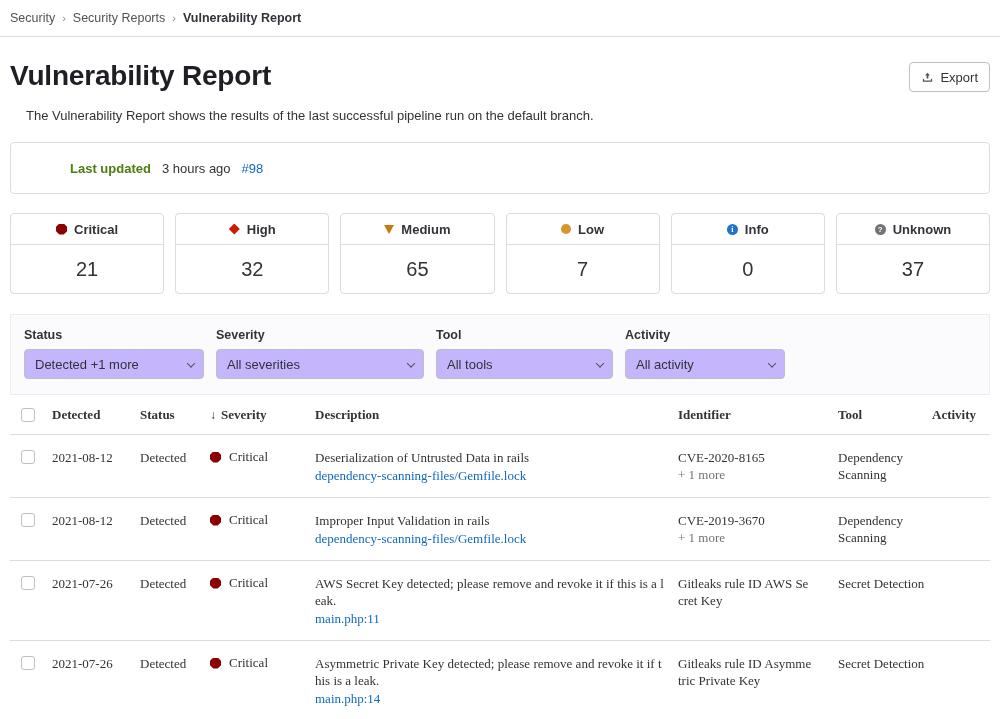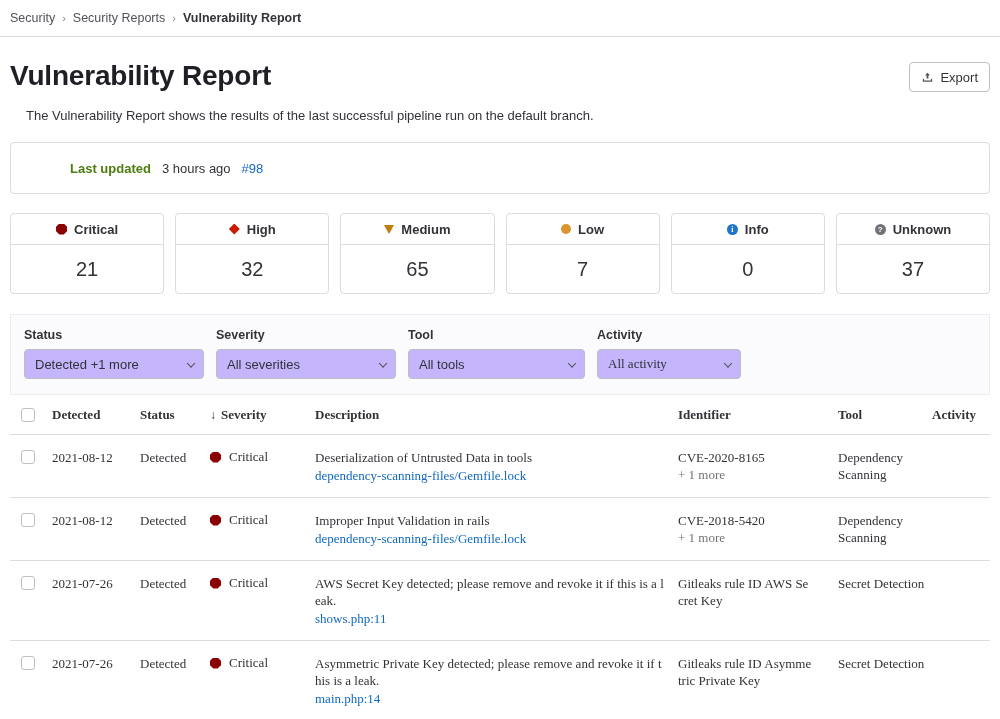--- a/index.html
+++ b/index.html
@@ -186,23 +186,23 @@
   .filter-select .chev {
     position: absolute;
     right: 9px;
     top: 50%;
     transform: translateY(-60%) rotate(45deg);
     width: 6px; height: 6px;
     border-right: 1.4px solid #535158;
     border-bottom: 1.4px solid #535158;
   }
   .fw-status { width: 180px; }
-  .fw-severity { width: 180px; }
+  .fw-severity { width: 208px; }
   .fw-tool { width: 177px; }
-  .fw-activity { width: 144px; font-family: Liberation Serif, serif; }
+  .fw-activity { width: 160px; }
 
   
   .vtable { margin: 0 10px; width: 980px; }
   .vrow {
     display: flex;
     align-items: flex-start;
     border-bottom: 1px solid #dcdcde;
     font-size: 13px;
     color: #333238;
     font-family: Liberation Serif, serif;
@@ -405,21 +405,21 @@
       </div>
       <div class="c-detect detect-cell">2021-08-12</div>
       <div class="c-status status-cell">Detected</div>
       <div class="c-sev">
         <span class="sev-cell">
           <span class="ico ico-octagon"></span>
           <span>Critical</span>
         </span>
       </div>
       <div class="c-desc">
-        <div class="desc-title">Deserialization of Untrusted Data in tools</div>
+        <div class="desc-title">Deserialization of Untrusted Data in rails</div>
         <a class="desc-link" href="#">dependency-scanning-files/Gemfile.lock</a>
       </div>
       <div class="c-ident">
         <div class="ident-main">CVE-2020-8165</div>
         <div class="ident-more">+ 1 more</div>
       </div>
       <div class="c-tool tool-cell">Dependency Scanning</div>
       <div class="c-act"></div>
     </div>
 
@@ -433,42 +433,42 @@
         <span class="sev-cell">
           <span class="ico ico-octagon"></span>
           <span>Critical</span>
         </span>
       </div>
       <div class="c-desc">
         <div class="desc-title">Improper Input Validation in rails</div>
         <a class="desc-link" href="#">dependency-scanning-files/Gemfile.lock</a>
       </div>
       <div class="c-ident">
-        <div class="ident-main">CVE-2018-5420</div>
+        <div class="ident-main">CVE-2019-3670</div>
         <div class="ident-more">+ 1 more</div>
       </div>
       <div class="c-tool tool-cell">Dependency Scanning</div>
       <div class="c-act"></div>
     </div>
 
     <div class="vrow data">
       <div class="c-check">
         <span class="chk"></span>
       </div>
       <div class="c-detect detect-cell">2021-07-26</div>
       <div class="c-status status-cell">Detected</div>
       <div class="c-sev">
         <span class="sev-cell">
           <span class="ico ico-octagon"></span>
           <span>Critical</span>
         </span>
       </div>
       <div class="c-desc">
         <div class="desc-title">AWS Secret Key detected; please remove and revoke it if this is a leak.</div>
-        <a class="desc-link" href="#">shows.php:11</a>
+        <a class="desc-link" href="#">main.php:11</a>
       </div>
       <div class="c-ident">
         <div class="ident-main">Gitleaks rule ID AWS Secret Key</div>
         <div class="ident-more"></div>
       </div>
       <div class="c-tool tool-cell">Secret Detection</div>
       <div class="c-act"></div>
     </div>
 
     <div class="vrow data">

